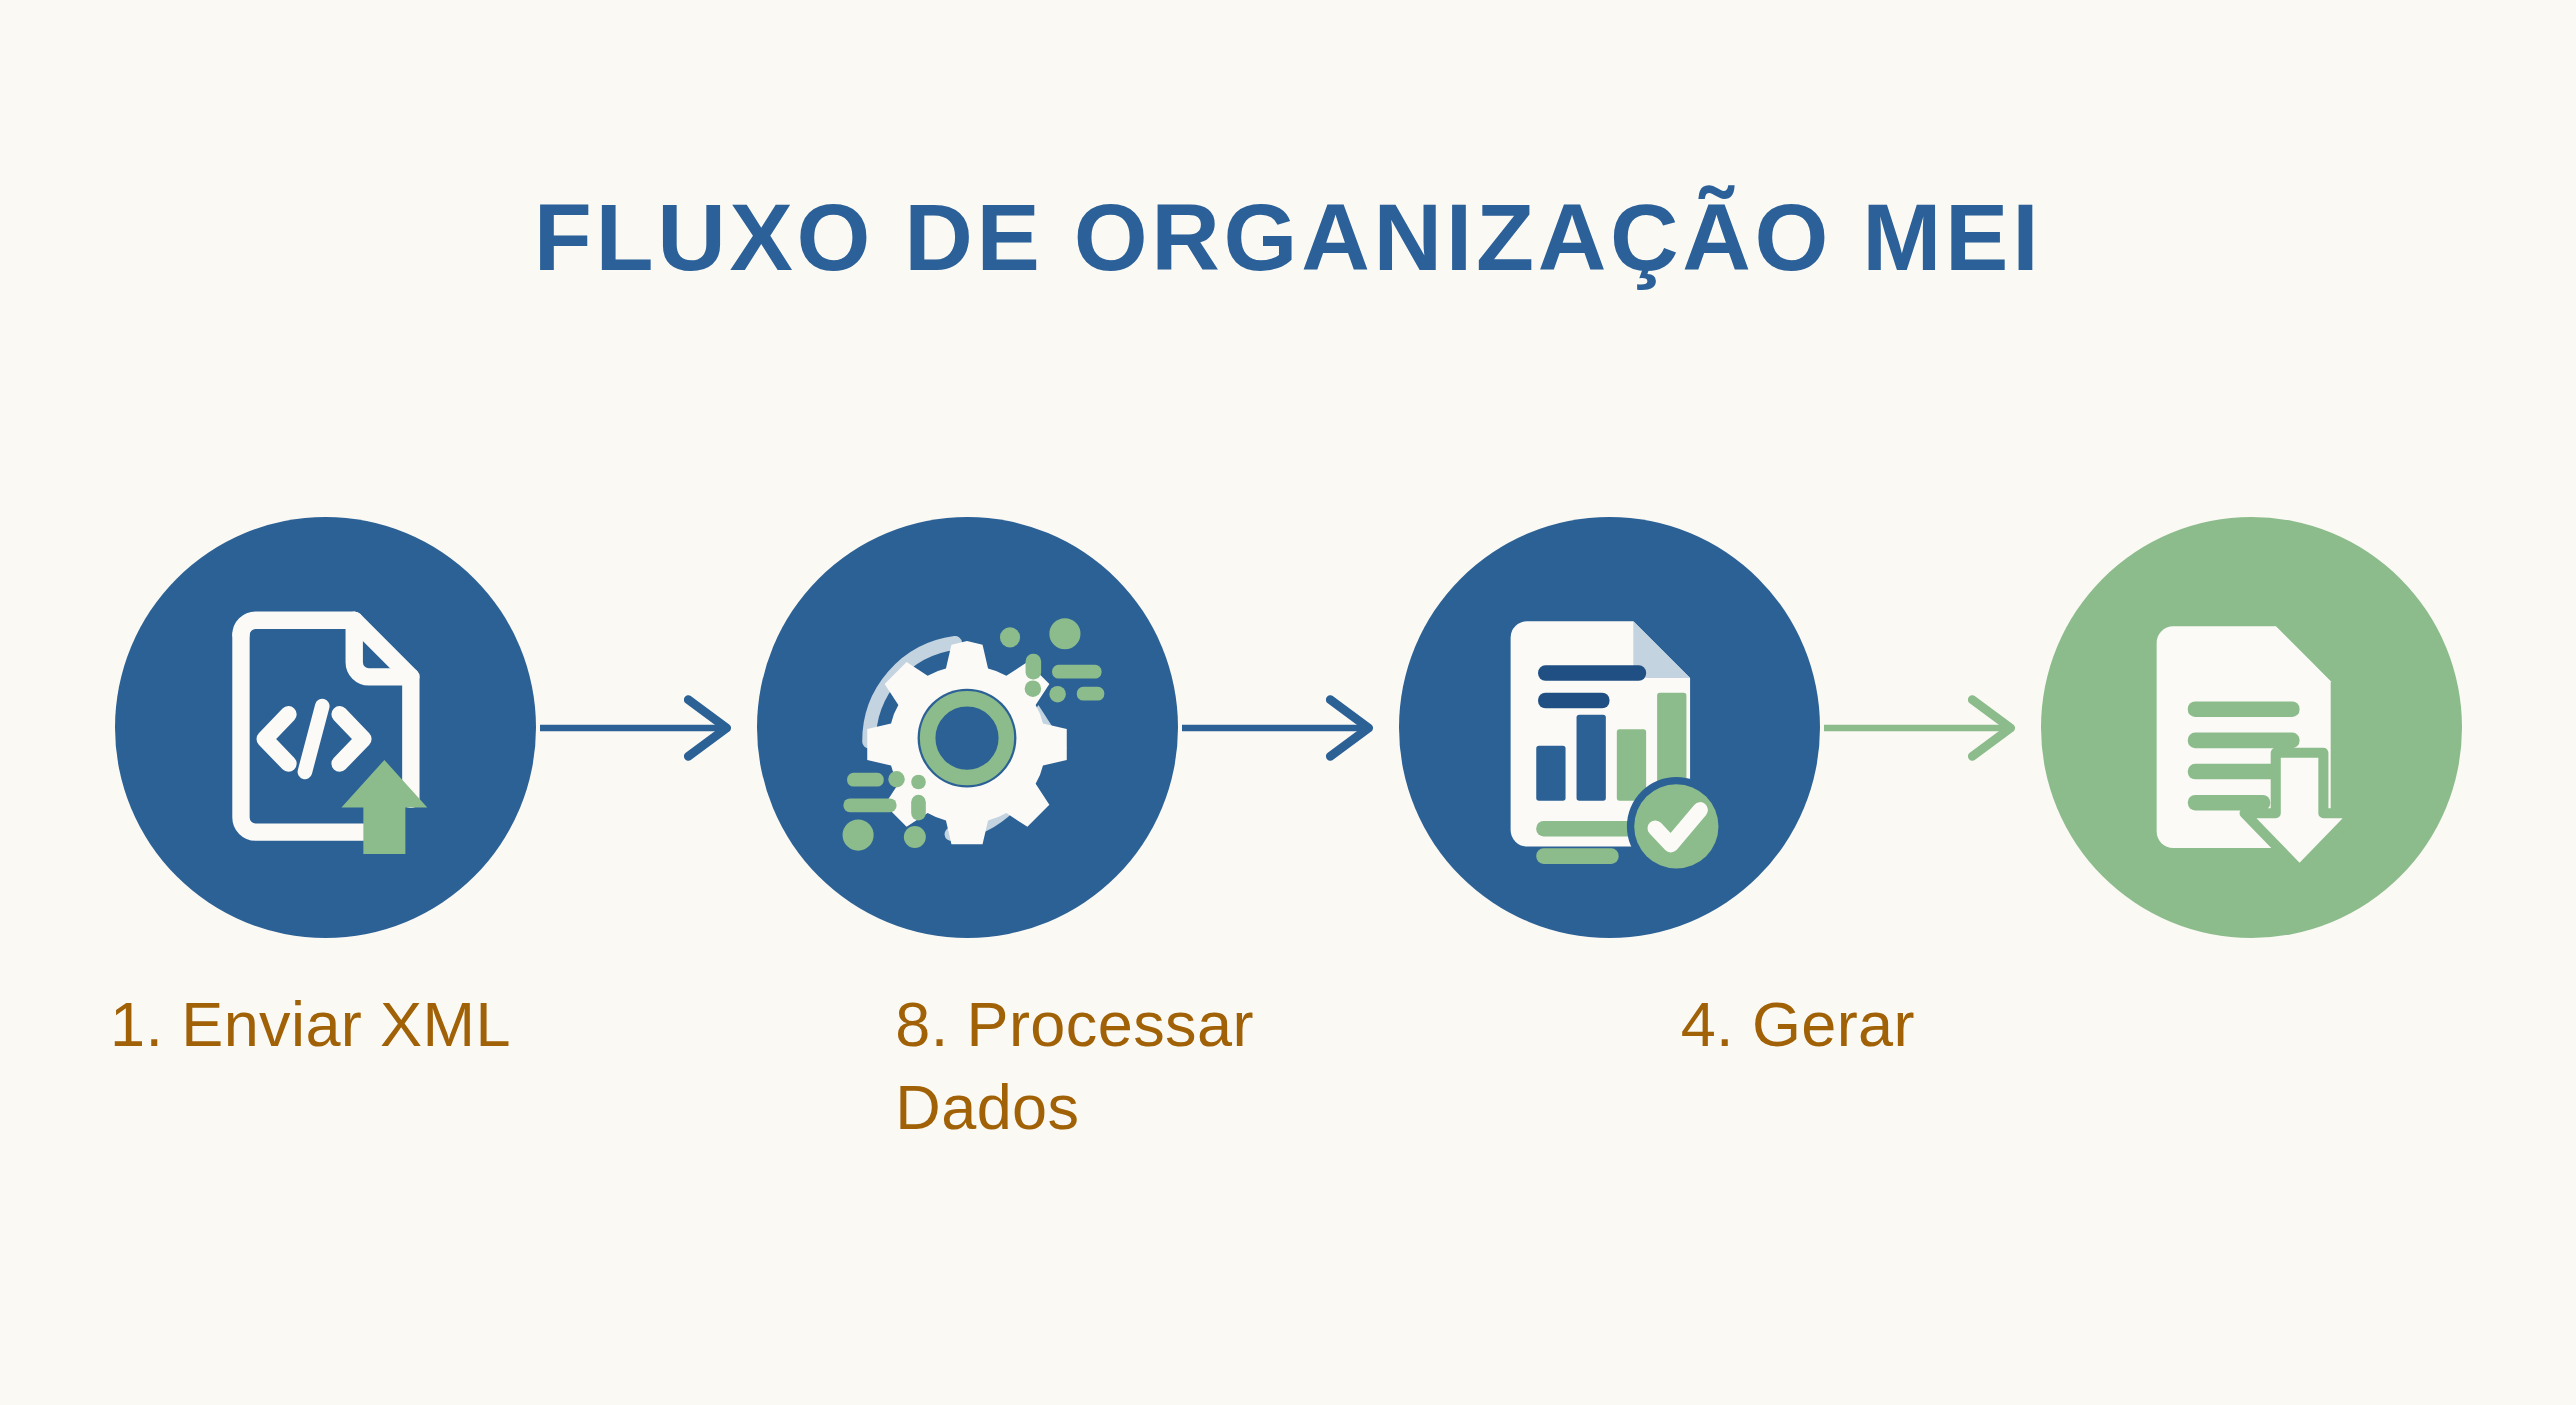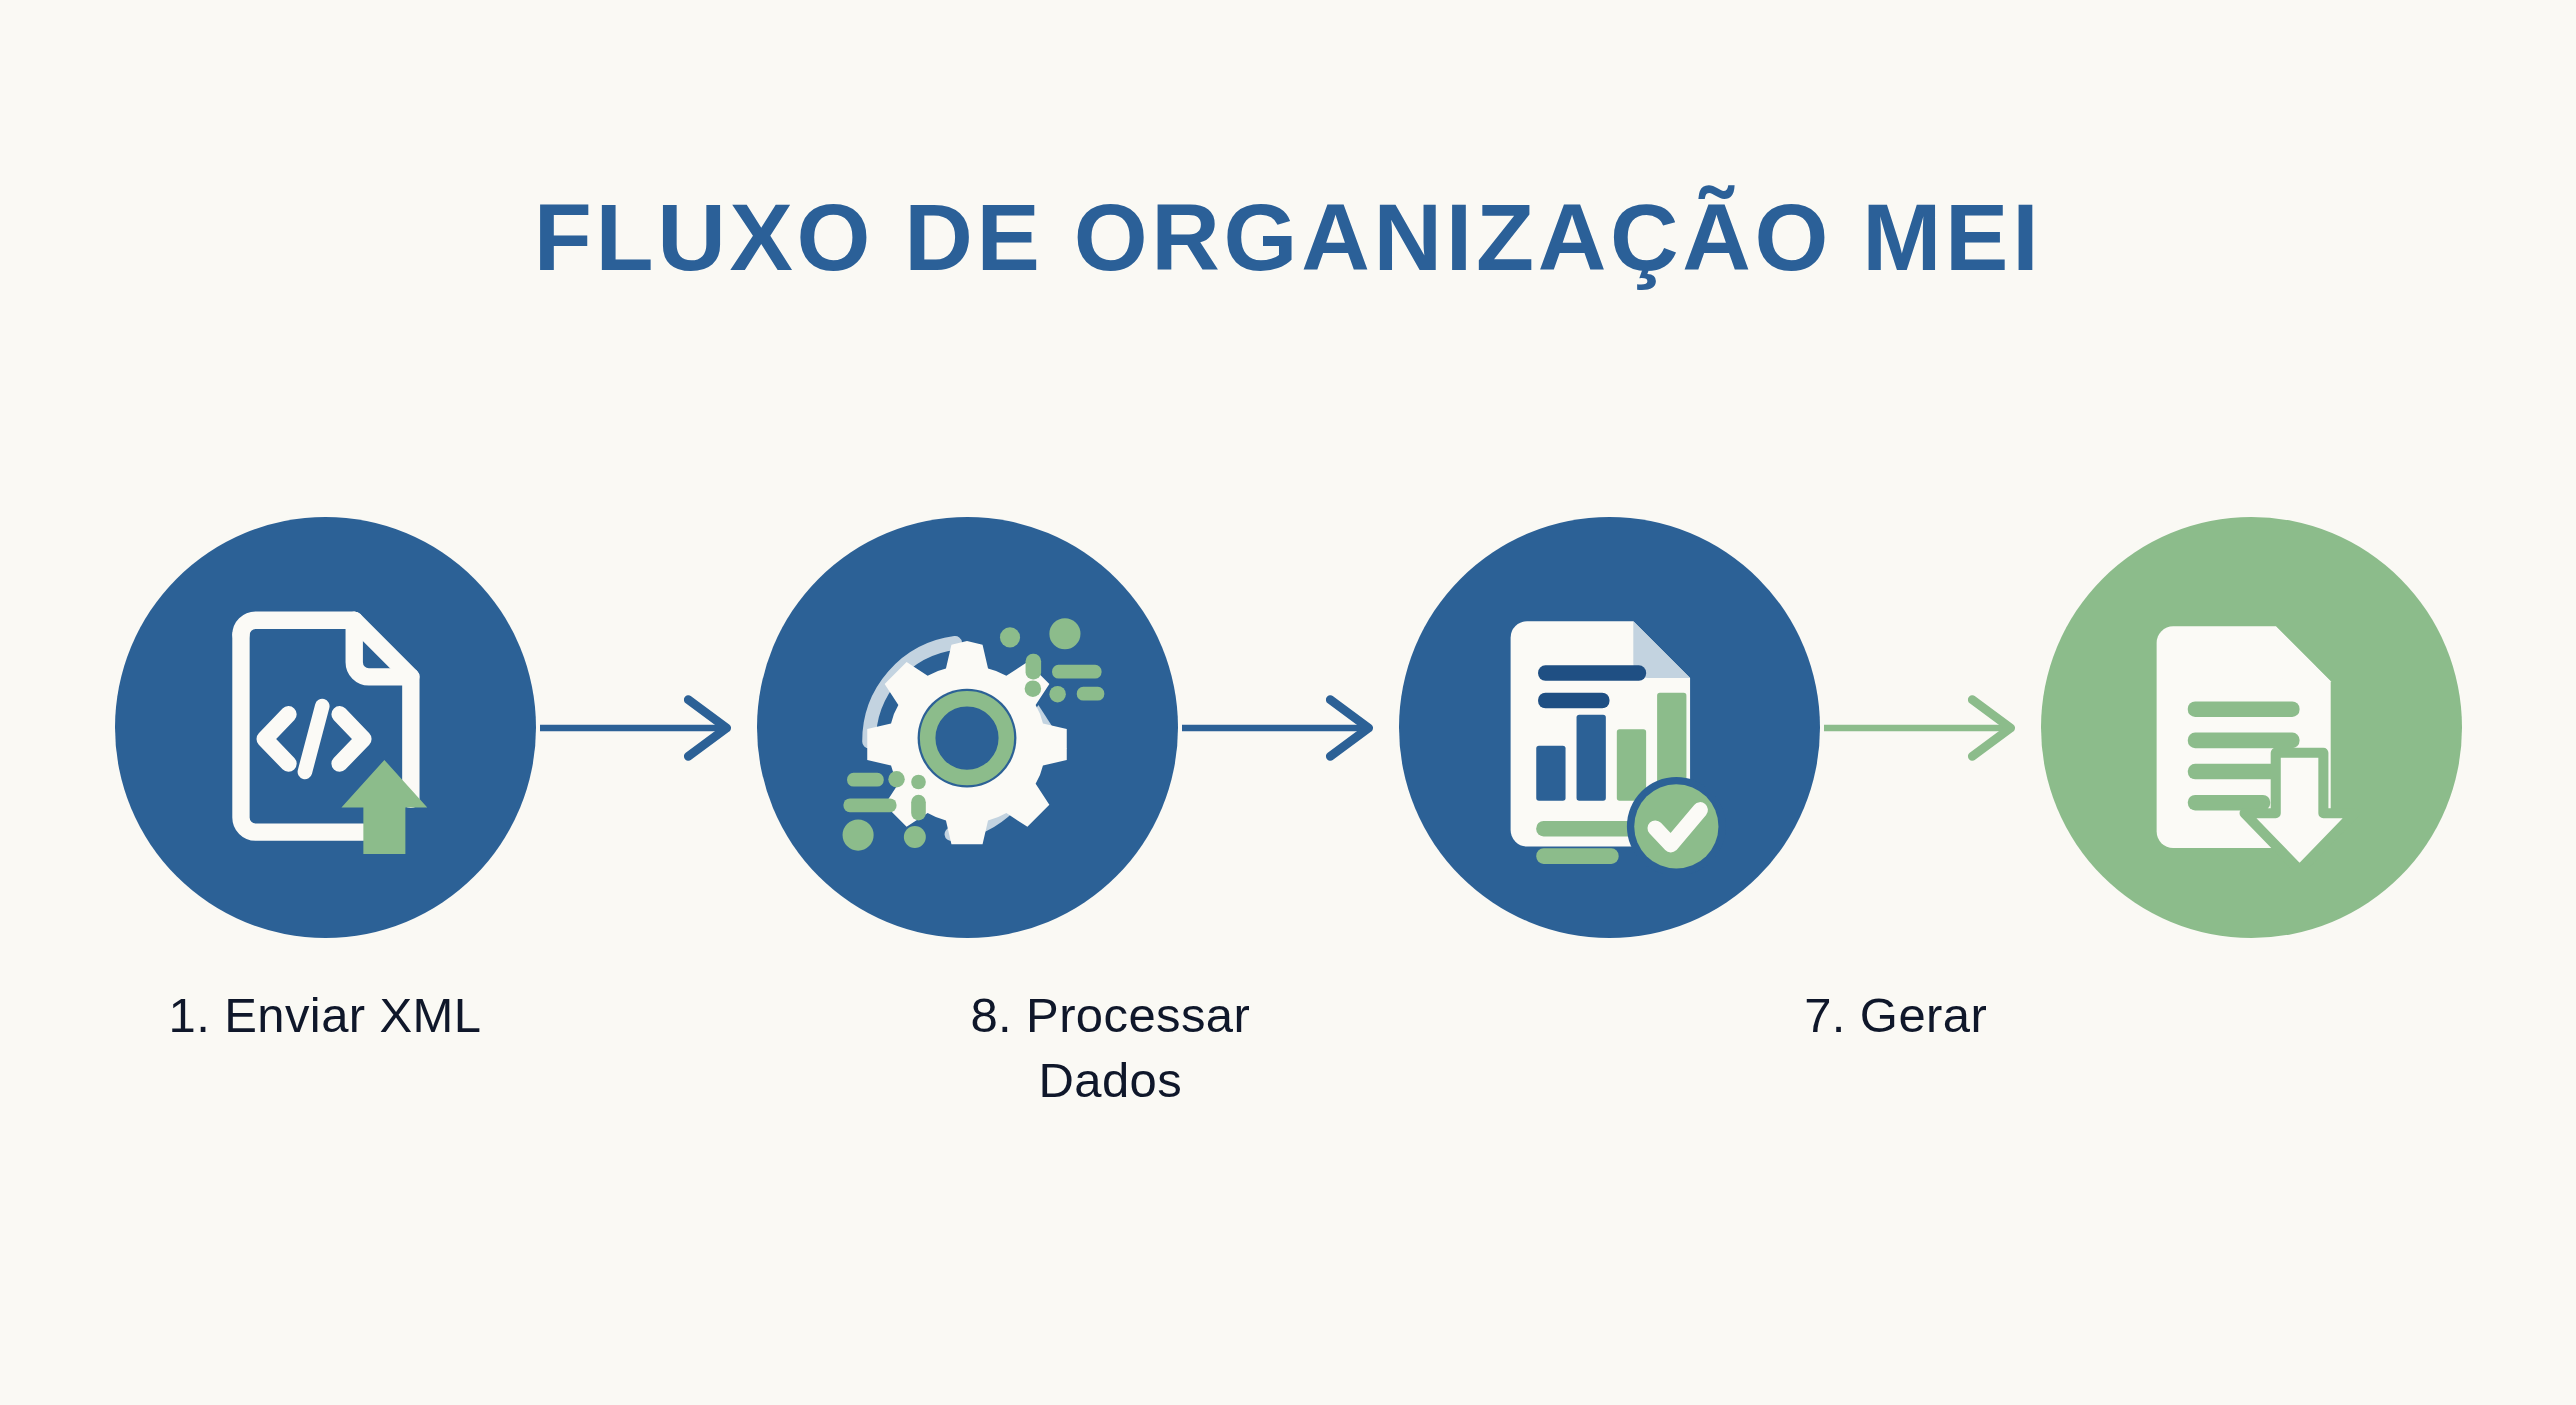--- a/index.html
+++ b/index.html
@@ -97,25 +97,25 @@
     height: 210px;
     display: flex;
     flex-direction: row;
     align-items: flex-start;
     justify-content: space-between;
   }
 
   .label-cell {
     width: 430px;
     flex: 0 0 auto;
-    text-align: center;
+    text-align: left;
     font-family: "Liberation Sans", sans-serif;
-    font-size: 49px;
+    font-size: 63px;
     font-weight: 400;
-    color: #0f172a;
+    color: #a16207;
     line-height: 1.32;
     letter-spacing: 0.4px;
     user-select: none;
   }
   .label-gap {
     flex: 1 1 auto;
     min-width: 55px;
   }
 </style>
 </head>
@@ -272,21 +272,21 @@
     <div class="label-gap"></div>
 
     <div class="label-cell">
       <div>8. Processar</div>
       <div>Dados</div>
     </div>
 
     <div class="label-gap"></div>
 
     <div class="label-cell">
-      <div>7. Gerar</div>
+      <div>4. Gerar</div>
     </div>
 
     <div class="label-gap"></div>
 
 
   </div>
 
 </div>
 
 

